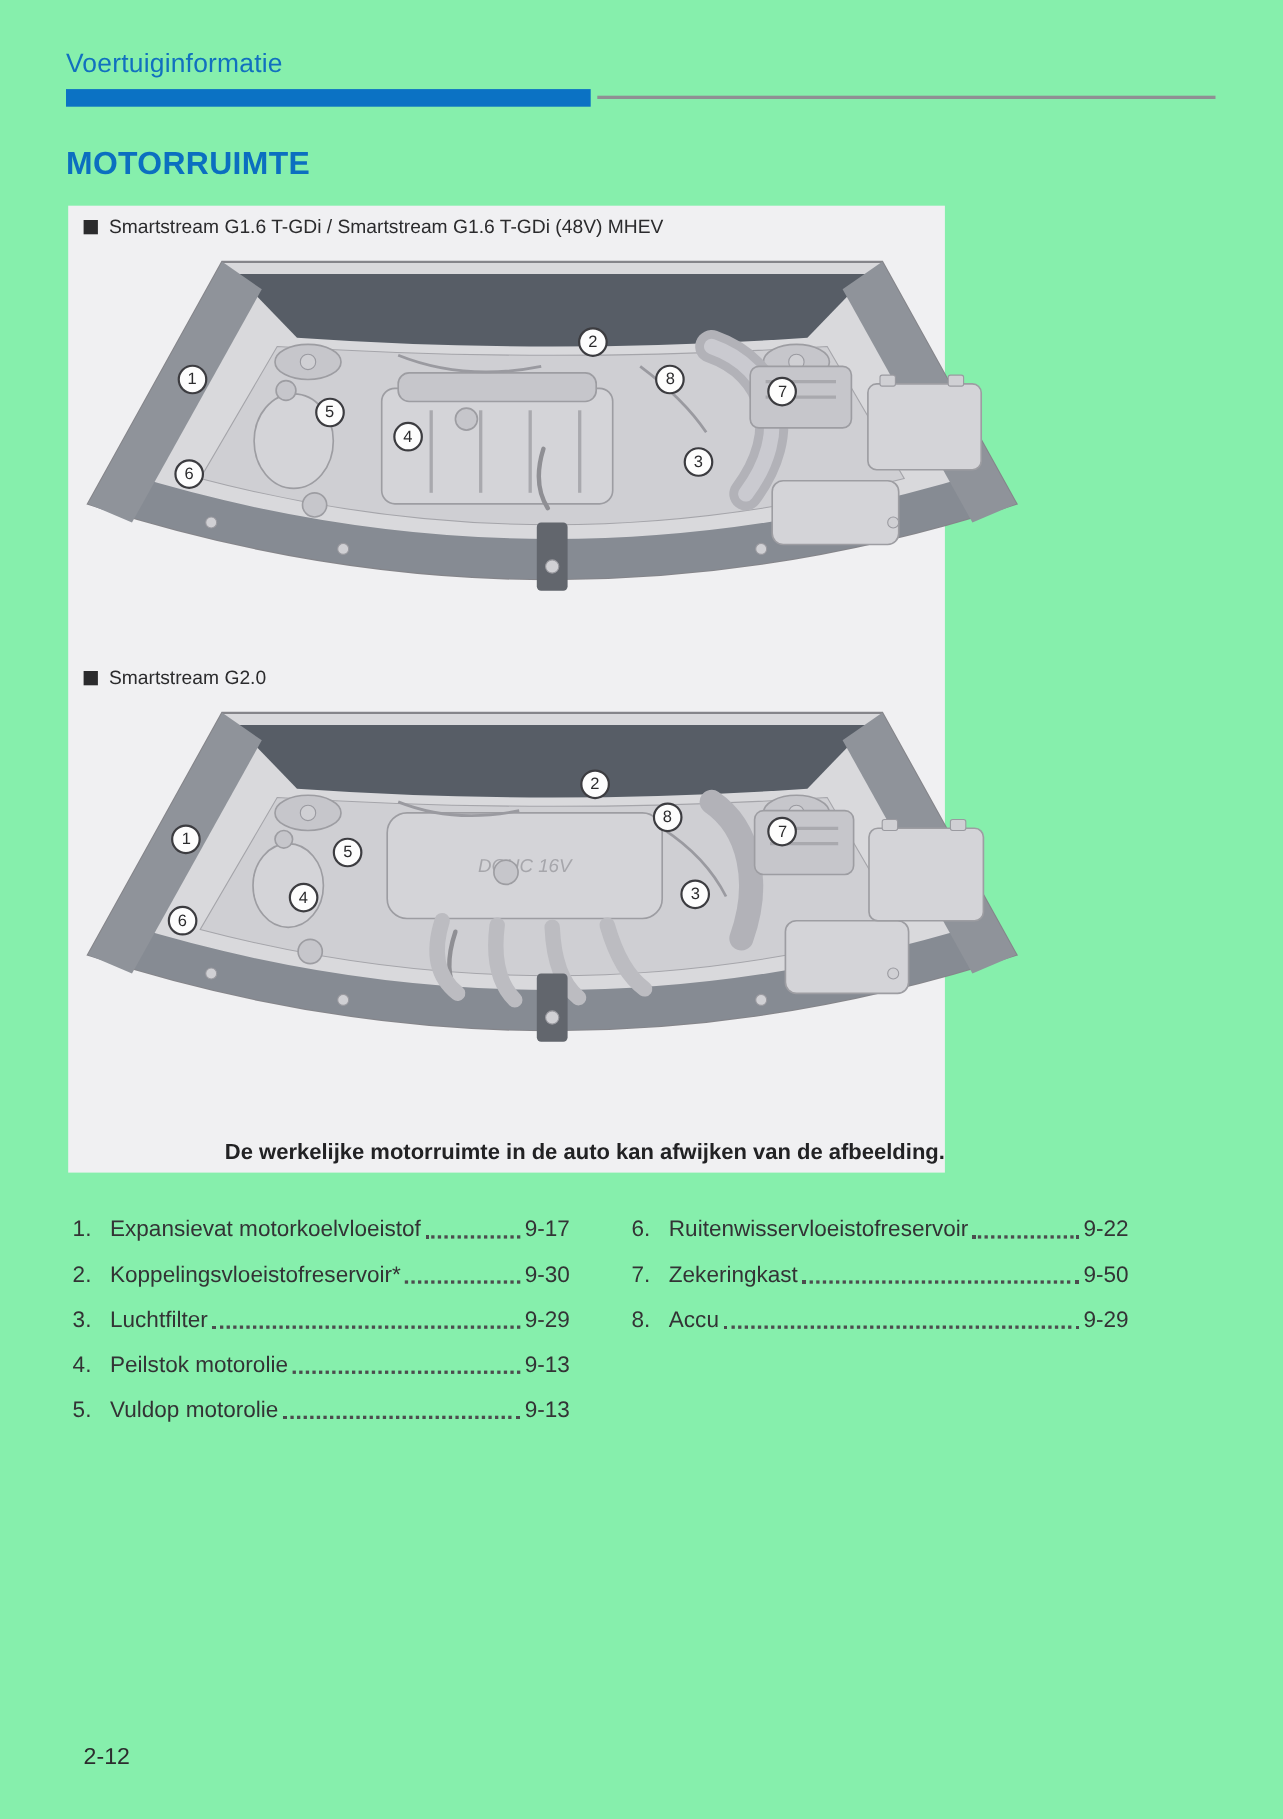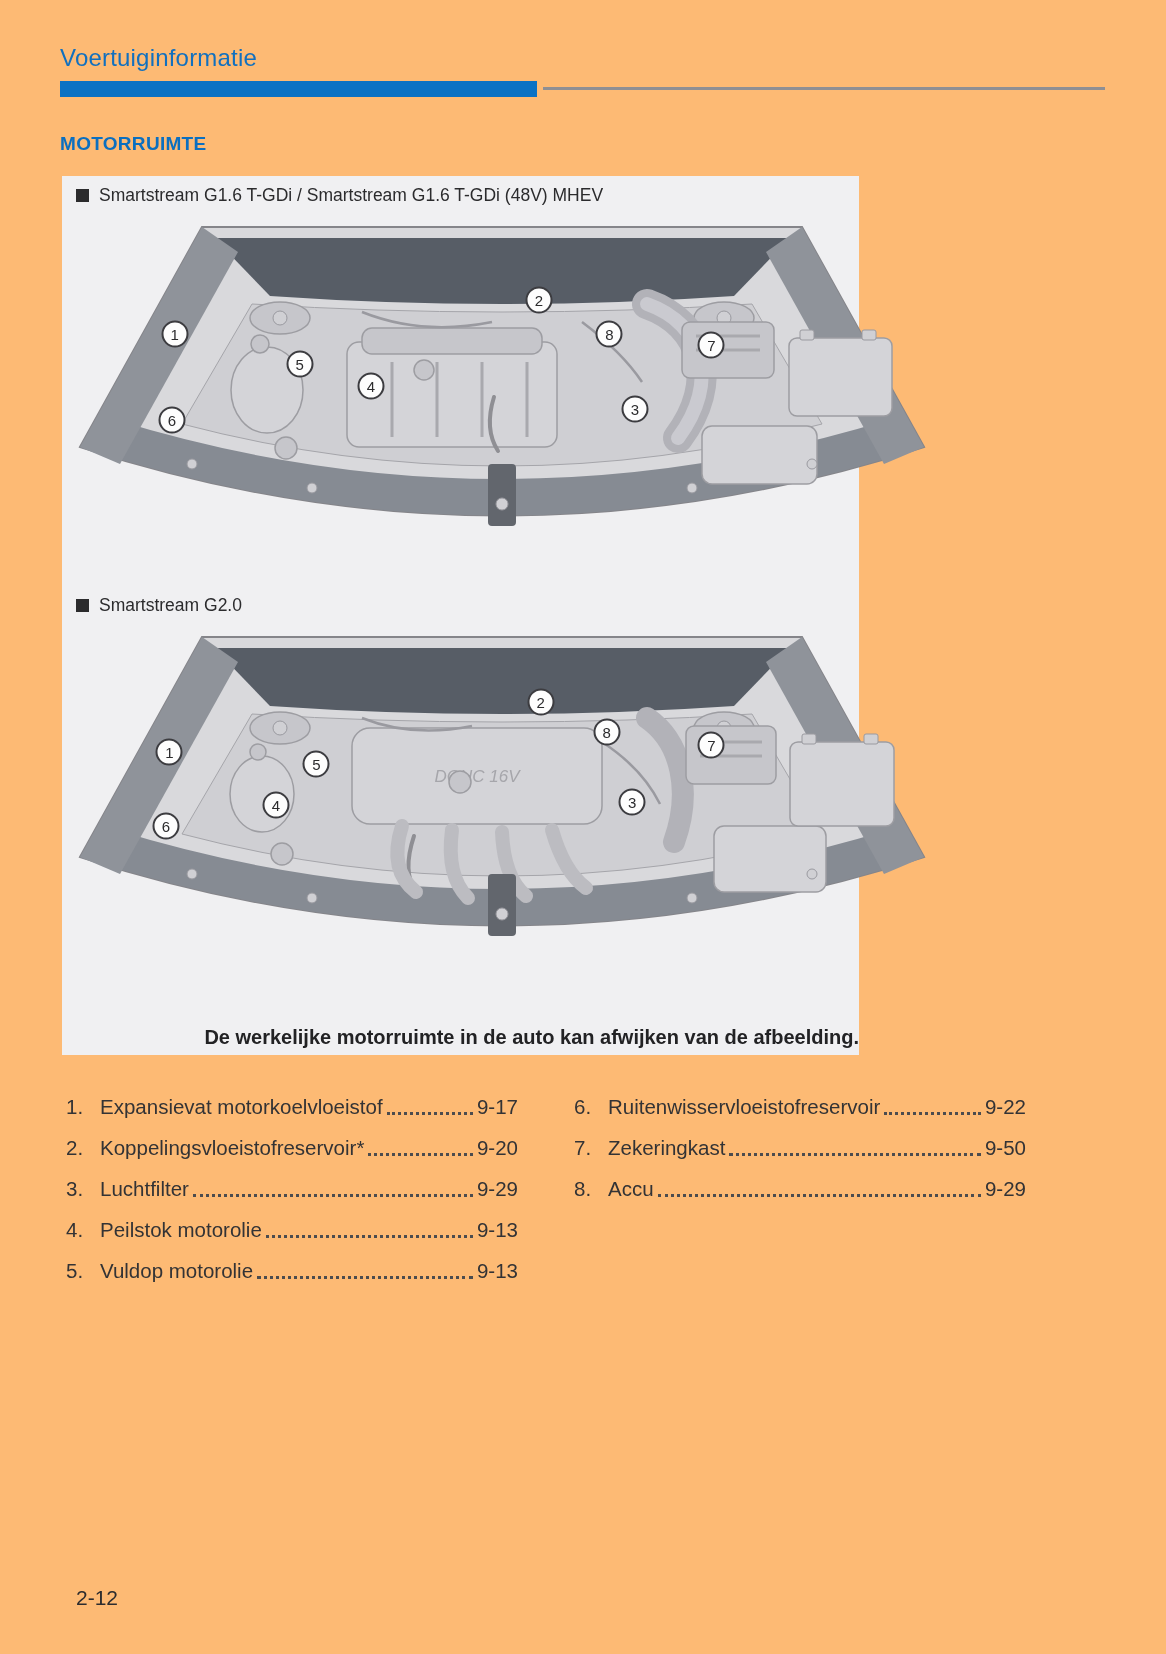--- a/index.html
+++ b/index.html
@@ -1,27 +1,27 @@
 <!DOCTYPE html>
 <html><head>
 <meta charset="utf-8">
 <style>
   * { margin:0; padding:0; box-sizing:border-box; }
   html,body { background:#ffffff; }
   body { font-family:"Liberation Sans", sans-serif; color:#2c2c2e; }
-  .page { position:relative; width:1166px; height:1654px; background:#fdba74; overflow:hidden; }
+  .page { position:relative; width:1166px; height:1654px; background:#86efac; overflow:hidden; }
 
   
   .header { padding:44px 0 0 60px; }
   .section-title { color:#1170bf; font-size:24px; font-weight:400; letter-spacing:.2px; }
   .rule-row { position:relative; margin-top:9px; height:16px; }
   .blue-bar { position:absolute; left:60px; top:0; width:477px; height:16px; background:#0b72c4; }
   .gray-rule { position:absolute; left:543px; right:61px; top:6px; height:3px; background:#8f8f93; }
 
-  .page-title { margin:36px 0 0 60px; color:#0b6fc0; font-size:19px; font-weight:700; letter-spacing:.3px; }
+  .page-title { margin:36px 0 0 60px; color:#0b6fc0; font-size:29px; font-weight:700; letter-spacing:.3px; }
 
   
   .figure-panel { margin:21px 60px 0 62px; width:797px; background:#f0f0f2; padding-bottom:6px; }
   .variant-label { display:flex; align-items:center; padding:9px 0 0 14px; }
   .variant-label.second { margin-top:24px; }
   .bullet { width:13px; height:13px; background:#2b2b2d; margin-right:10px; flex:none; }
   .variant-text { font-size:17.5px; color:#2b2b2d; }
 
   .diagram { position:relative; width:880px; height:350px; margin:6px auto 0; }
   .diagram svg { display:block; width:100%; height:100%; }
@@ -199,21 +199,21 @@
         </span>
           </span>
       </div>
 
       <div class="entry">
         <span class="num">2.</span>
         <span class="body">
           <span class="lead-line">
             <span class="txt">Koppelingsvloeistofreservoir*</span>
             <span class="leader"></span>
-            <span class="pg">9-20</span>
+            <span class="pg">9-30</span>
           </span>
         </span>
       </div>
 
       <div class="entry">
         <span class="num">3.</span>
         <span class="body">
             <span class="lead-line">
           <span class="txt">Luchtfilter</span>
           <span class="leader"></span>

